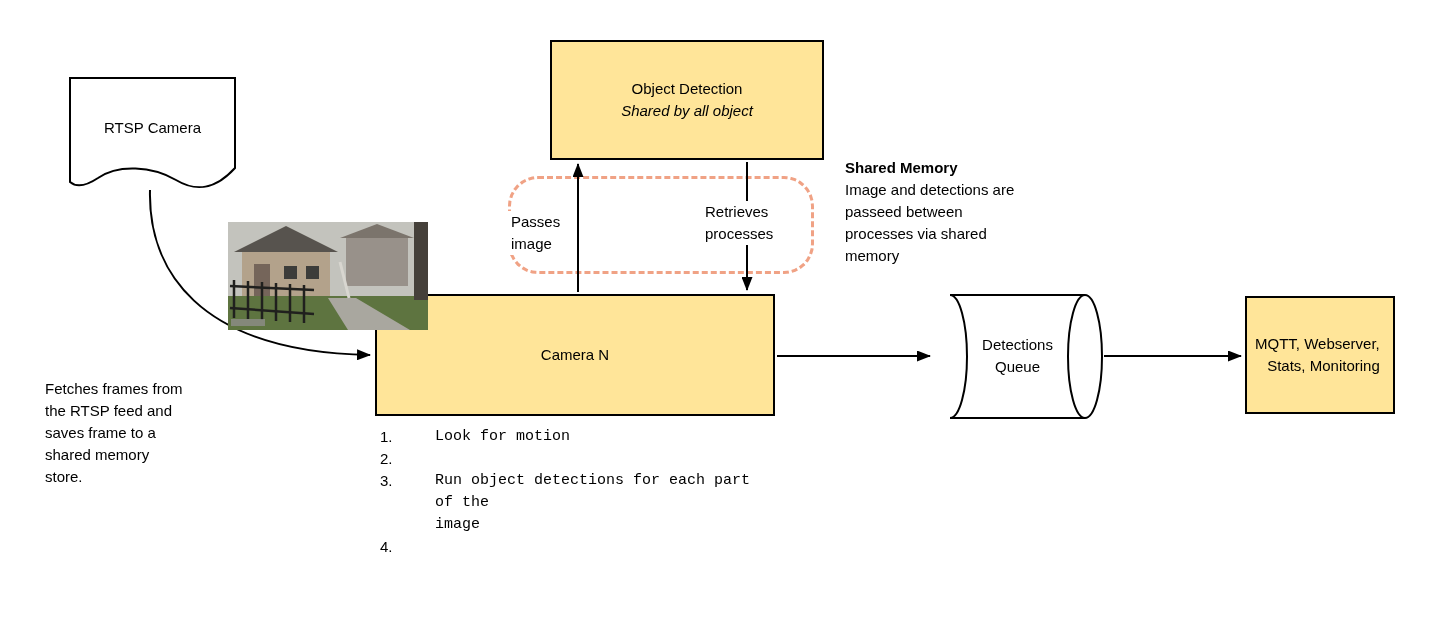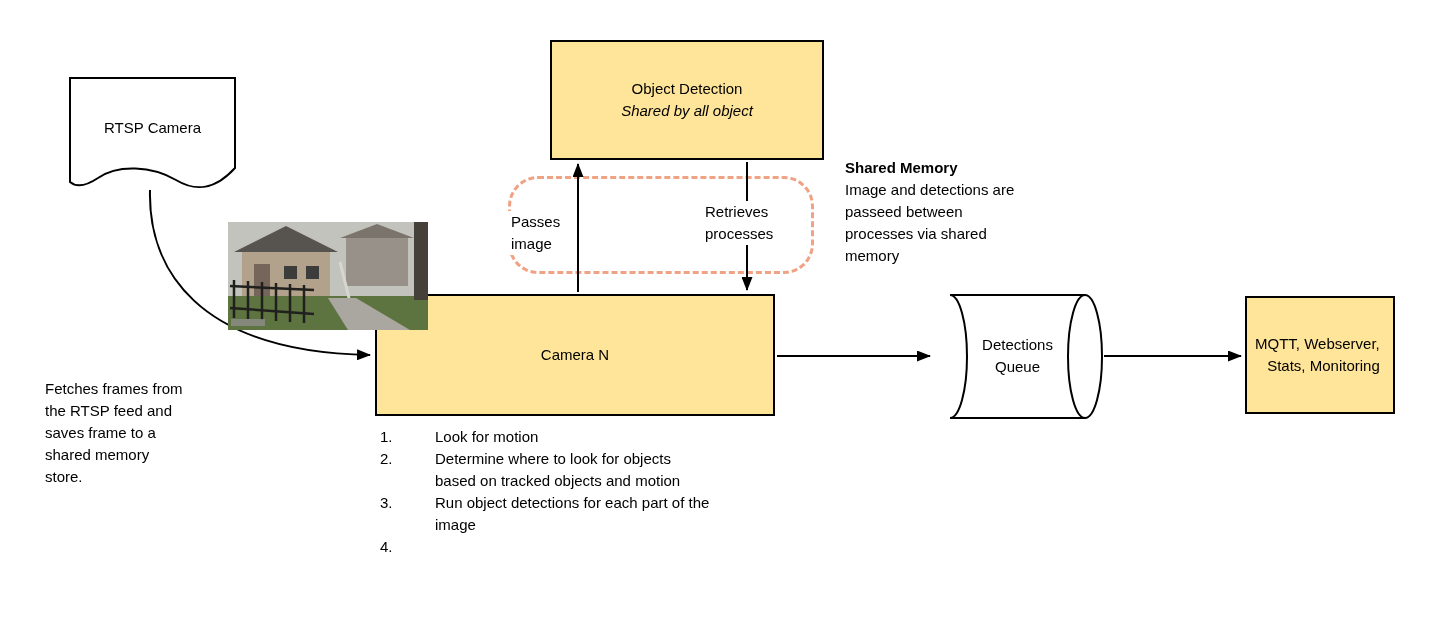--- a/index.html
+++ b/index.html
@@ -15,21 +15,21 @@
   .center { display:flex; flex-direction:column; align-items:center; justify-content:center; text-align:center; }
   .vcenter { display:flex; align-items:center; }
   .bold { font-weight:bold; }
   .italic { font-style:italic; }
   .labelbg { background:#ffffff; padding:0 3px; }
   .dashed-zone {
     border:3px dashed #F0A285; border-radius:30px; background:transparent;
   }
   .step { display:flex; }
   .step .num { flex:0 0 55px; }
-  .step .txt { flex:1; }
+  .step .txt { flex:1;font-family:Liberation Mono, monospace; }
   svg.overlay { pointer-events:none; }
 </style>
 </head>
 <body>
 
 <div class="canvas">
 
   <div class="abs box center" style="left:550px; top:40px; width:274px; height:120px;">
     <span>Object Detection</span>
     <span class="italic">Shared by all object</span>
@@ -119,22 +119,20 @@
   </div>
 
 
   <div class="abs" style="left:380px; top:426px; width:380px;">
     <div class="step">
       <span class="num">1.</span>
       <span class="txt pre">Look for motion</span>
     </div>
     <div class="step">
       <span class="num">2.</span>
-      <span class="txt pre">Determine where to look for objects
-based on tracked objects and motion</span>
     </div>
     <div class="step">
       <span class="num">3.</span>
       <span class="txt pre">Run object detections for each part of the
 image</span>
     </div>
     <div class="step">
       <span class="num">4.</span>
     </div>
   </div>

